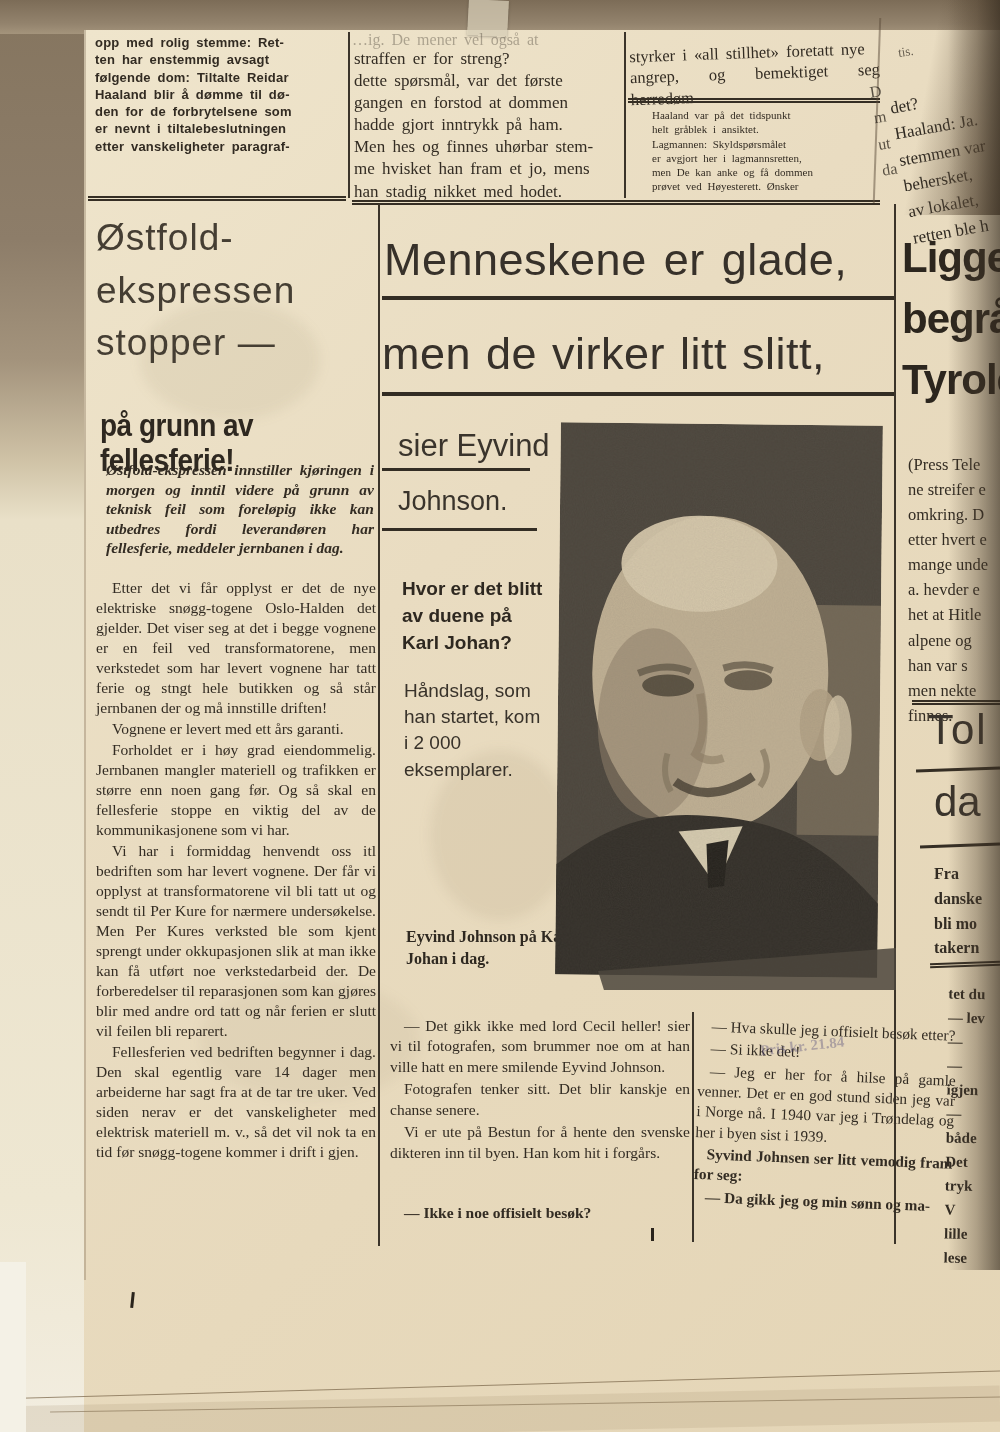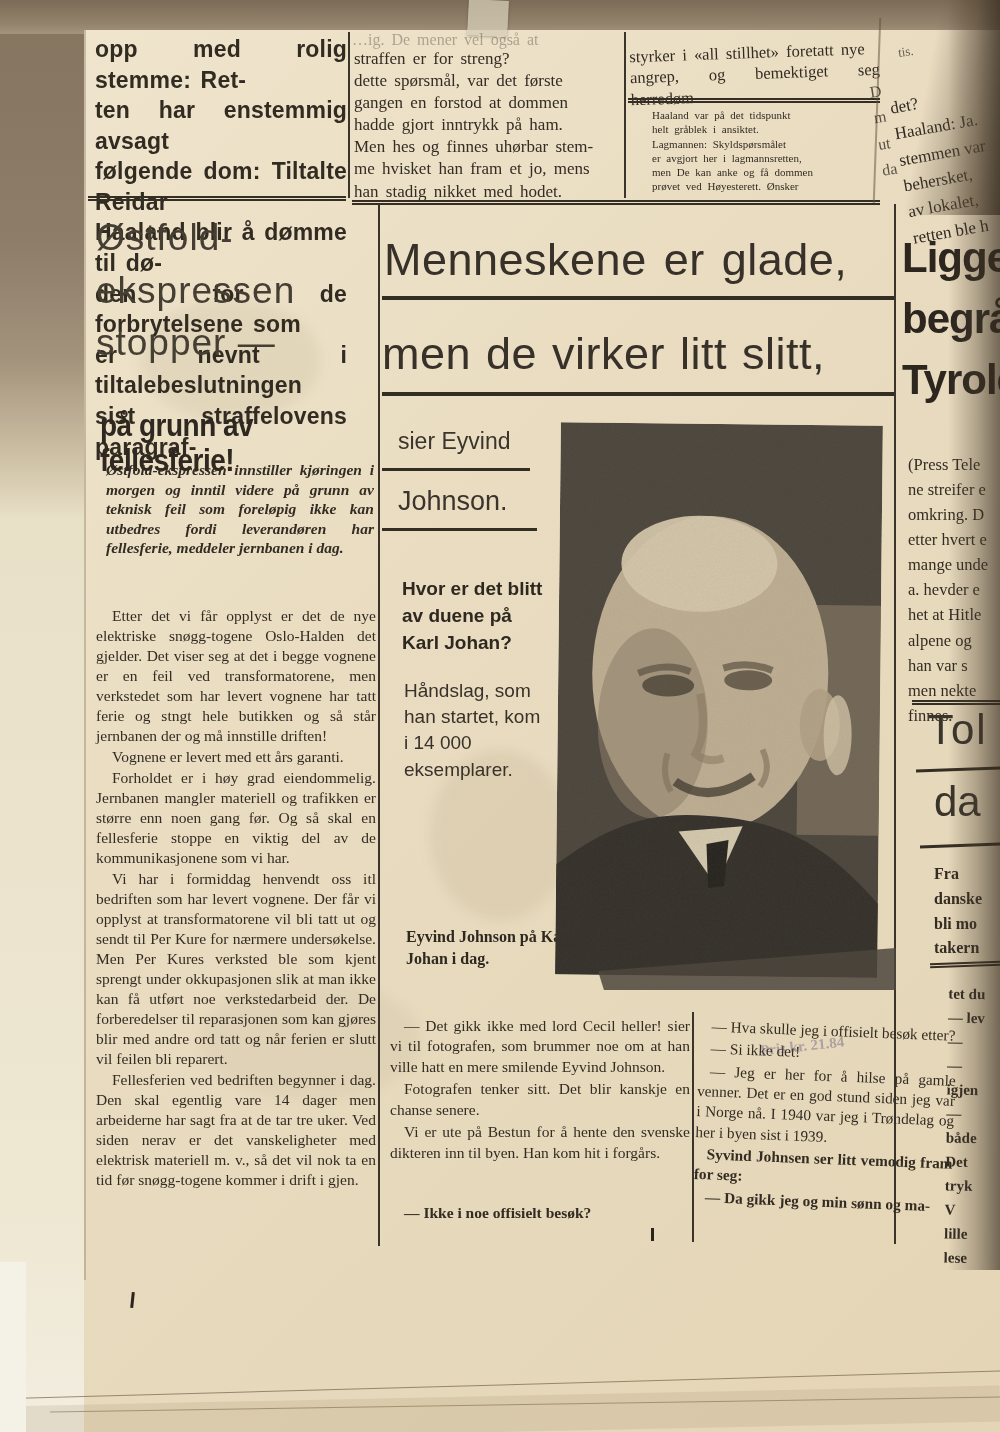--- a/index.html
+++ b/index.html
@@ -30,21 +30,21 @@
   #ink-mark2{left:651px;top:1228px;width:3px;height:13px;background:#2a241c;}
 
   
   .vrule{width:1.6px;background:#3b342a;}
   .hrule{height:2.2px;background:#352e24;}
   .dbl:after{content:"";display:block;height:2.2px;background:#352e24;margin-top:3px;}
 
   
   .topcol{font-size:17px;line-height:1.3;text-align:justify;word-spacing:3px;}
   #top-col1{left:95px;top:34px;width:252px;font-family:"Liberation Sans",sans-serif;
-    font-weight:700;font-size:23px;line-height:1.33;letter-spacing:.2px;color:#322b22;}
+    font-weight:700;font-size:13px;line-height:1.33;letter-spacing:.2px;color:#322b22;}
   #top-col1-rule{left:88px;top:196px;width:258px;}
   #top-col2-faded{left:352px;top:30px;width:268px;font-size:16px;opacity:.35;filter:blur(.4px);}
   #top-col2{left:354px;top:48px;width:266px;}
   #top-col3-pre{left:630px;top:42px;width:250px;transform:rotate(-2deg);font-size:16.5px;}
   #top-col3-rule{left:628px;top:98px;width:252px;}
   #top-col3{left:652px;top:108px;width:248px;font-size:11px;}
   #top-vr1{left:348px;top:32px;height:166px;}
   #top-vr2{left:624px;top:32px;height:166px;}
   #top-hrule{left:352px;top:200px;width:528px;}
   #fold-strip{left:888px;top:96px;width:150px;font-size:17px;line-height:1.55;
@@ -52,32 +52,32 @@
   #fold-edge{left:876px;top:78px;width:16px;font-size:16px;line-height:1.65;transform:rotate(-9deg);opacity:.8;}
   #fold-top-frag{left:898px;top:44px;font-size:13px;transform:rotate(-8deg);opacity:.7;}
 
   
   #left-headline{left:96px;top:212px;width:280px;font-family:"Liberation Sans",sans-serif;
     font-weight:400;font-size:37px;line-height:1.42;letter-spacing:1px;color:#453e33;}
   #left-subhead{left:100px;top:412px;width:280px;font-family:"Liberation Sans",sans-serif;
     font-weight:700;font-size:28px;letter-spacing:-.5px;transform:scaleY(1.1);color:#2e2820;}
   #left-lead{left:106px;top:460px;width:268px;font-style:italic;font-weight:600;
     font-size:15.5px;line-height:1.26;text-align:justify;}
-  #left-body{left:96px;top:606px;width:280px;font-size:15.5px;line-height:1.29;text-align:justify;}
+  #left-body{left:96px;top:578px;width:280px;font-size:15.5px;line-height:1.29;text-align:justify;}
   #left-body div{text-indent:16px;margin:0 0 1px 0;}
   #left-vrule{left:378px;top:204px;height:1042px;}
 
   
   #main-hl1{left:384px;top:234px;width:512px;font-family:"Liberation Sans",sans-serif;
     font-size:45px;letter-spacing:.5px;word-spacing:4px;color:#37312a;white-space:nowrap;}
   #main-hl1-rule{left:382px;top:296px;width:512px;height:3.5px;background:#332d24;}
   #main-hl2{left:382px;top:328px;width:515px;font-family:"Liberation Sans",sans-serif;
     font-size:45px;letter-spacing:.5px;word-spacing:2px;color:#37312a;white-space:nowrap;}
   #main-hl2-rule{left:382px;top:392px;width:513px;height:3.5px;background:#332d24;}
-  #byline1{left:398px;top:428px;font-family:"Liberation Sans",sans-serif;font-size:23px;color:#3a342c;}
+  #byline1{left:398px;top:428px;font-family:"Liberation Sans",sans-serif;font-size:31px;color:#3a342c;}
   #byline1-rule{left:382px;top:468px;width:148px;height:3px;background:#332d24;}
   #byline2{left:398px;top:486px;font-family:"Liberation Sans",sans-serif;font-size:27px;color:#3a342c;}
   #byline2-rule{left:382px;top:528px;width:155px;height:3px;background:#332d24;}
   #deck{left:402px;top:576px;width:170px;font-family:"Liberation Sans",sans-serif;
     font-weight:700;font-size:19px;line-height:1.42;color:#2e2820;}
   #standfirst{left:404px;top:678px;width:175px;font-family:"Liberation Sans",sans-serif;
     font-size:19px;line-height:1.38;color:#38322a;}
   #caption{left:406px;top:926px;width:200px;font-weight:700;font-size:16px;line-height:1.35;color:#2e2820;}
   #main-vrule{left:894px;top:204px;height:1040px;}
 
@@ -129,21 +129,21 @@
   <div class="abs stain" id="stain2"></div>
   <div class="abs stain" id="stain3"></div>
 
   <div class="abs topcol" id="top-col1">
       <div>opp med rolig stemme: Ret-</div>
       <div>ten har enstemmig avsagt</div>
       <div>følgende dom: Tiltalte Reidar</div>
       <div>Haaland blir å dømme til dø-</div>
       <div>den for de forbrytelsene som</div>
       <div>er nevnt i tiltalebeslutningen</div>
-      <div>sist straffelovens paragraf-</div>
+      <div>etter vanskeligheter paragraf-</div>
     </div>
   <div class="abs hrule dbl" id="top-col1-rule"></div>
   <div class="abs vrule" id="top-vr1"></div>
   <div class="abs topcol" id="top-col2-faded">…ig.  De mener vel også at</div>
   <div class="abs topcol" id="top-col2">
       <div>straffen er for streng?</div>
       <div>dette spørsmål, var det første</div>
       <div>gangen en forstod at dommen</div>
       <div>hadde gjort inntrykk på ham.</div>
       <div>Men hes og finnes uhørbar stem-</div>
@@ -207,21 +207,21 @@
   <div class="abs" id="byline2">Johnson.</div>
   <div class="abs" id="byline2-rule"></div>
   <div class="abs" id="deck">
       <div>Hvor er det blitt</div>
       <div>av duene på</div>
       <div>Karl Johan?</div>
     </div>
   <div class="abs" id="standfirst">
       <div>Håndslag, som</div>
       <div>han startet, kom</div>
-      <div>i 14 000</div>
+      <div>i 2 000</div>
       <div>eksemplarer.</div>
     </div>
   <div class="abs" id="caption">
       <div>Eyvind Johnson på Karl</div>
       <div>Johan i dag.</div>
     </div>
   <div class="abs vrule" id="main-vrule"></div>
 
   <div class="abs" id="photo">
     <svg width="322" height="552" viewBox="0 0 322 552" xmlns="http://www.w3.org/2000/svg">

